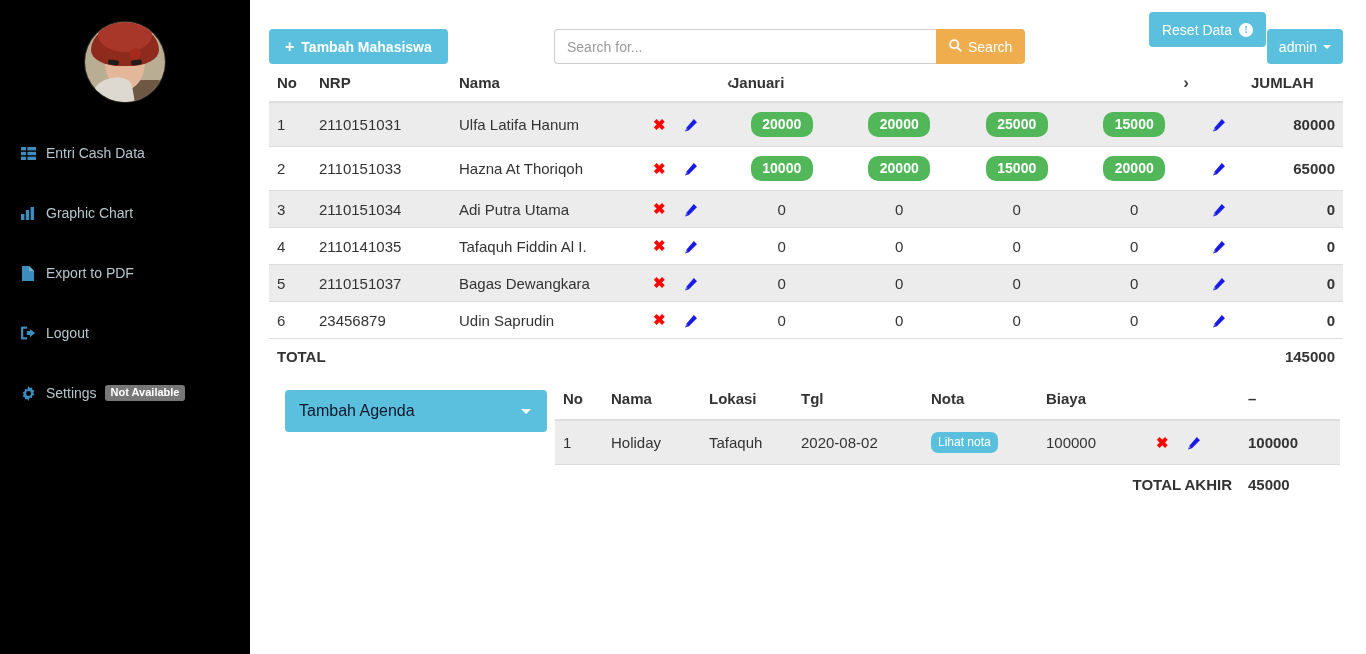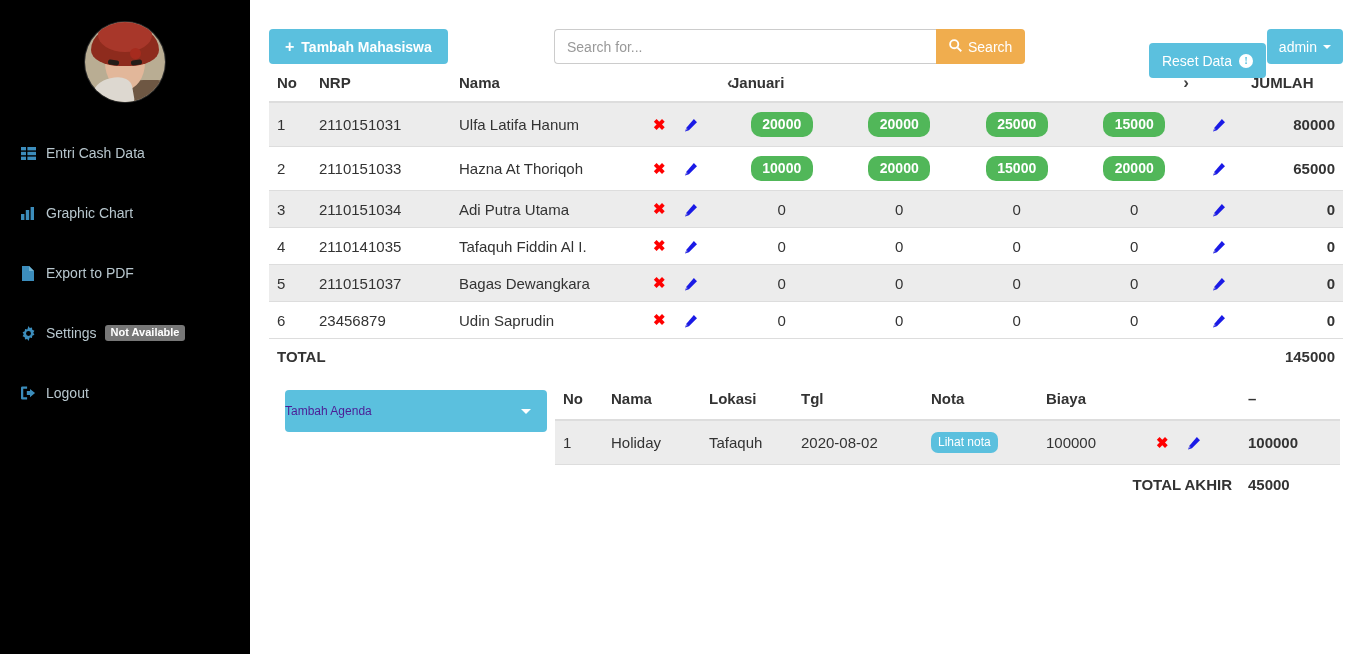--- a/index.html
+++ b/index.html
@@ -134,21 +134,21 @@
     outline: none; background: #fff;
   }
   .search-input::placeholder { color: #999; }
   .btn-search {
     height: 35px; padding: 0 13px;
     background: #f0ad4e; border-radius: 0 4px 4px 0;
     display: flex; align-items: center; gap: 6px;
     font-size: 14px;
   }
   .btn-reset {
-    position: absolute; right: 100px; top: 43px;
+    position: absolute; right: 100px; top: 12px;
     height: 35px; padding: 0 13px;
     background: #5bc0de;
     display: flex; align-items: center; gap: 7px;
   }
   .btn-admin {
     position: absolute; right: 23px; top: 29px;
     height: 35px; padding: 0 12px;
     background: #5bc0de;
     display: flex; align-items: center; gap: 6px; text-align: center;
   }
@@ -221,21 +221,21 @@
 
   
   .agenda {
     position: relative; padding: 0 23px 0 19px; margin-top: 6px;
   }
   .btn-agenda {
     position: absolute; left: 35px; top: 10px;
     width: 262px; height: 42px;
     background: #5bc0de; border-radius: 4px;
     display: flex; align-items: center;
-    padding: 0 0; color: #4c1d95; font-size: 12px;
+    padding: 0 14px; color: #0f172a; font-size: 16px;
     cursor: pointer;
   }
   .btn-agenda .caret2 {
     position: absolute; right: 16px; top: 19px;
     width: 0; height: 0;
     border-left: 5px solid transparent;
     border-right: 5px solid transparent;
     border-top: 5px solid #fff;
   }
   table.agenda-grid {
@@ -325,37 +325,37 @@
           <svg width="12" height="15" viewBox="0 0 12 15" fill="#3c8dbc">
             <path d="M0 0 h7 l5 5 v10 h-12 z"></path>
             <path d="M7 0 l5 5 h-5 z" fill="#6fb3d2"></path>
           </svg>
         </span>
         <span class="nav-label">Export to PDF</span>
       </div>
 
       <div class="nav-item">
         <span class="ico">
+          <svg width="15" height="14" viewBox="0 0 16 14" fill="#3c8dbc">
+            <path d="M0 1.5 a1.5 1.5 0 0 1 1.5-1.5 h5 v2.4 h-4.1 v9.2 h4.1 v2.4 h-5 a1.5 1.5 0 0 1-1.5-1.5 z"></path>
+            <path d="M9.6 2.6 v2.3 h-3.4 v4.2 h3.4 v2.3 l5.4-4.4 z"></path>
+          </svg>
+        </span>
+        <span class="nav-label">Logout</span>
+      </div>
+
+      <div class="nav-item">
+        <span class="ico">
           <svg width="15" height="15" viewBox="0 0 16 16" fill="#3c8dbc">
             <path d="M8 0 l1.3 2.1 2.4-.6.3 2.5 2.3 1-1.2 2.2 1.2 2.2-2.3 1-.3 2.5-2.4-.6L8 16 6.7 13.9l-2.4.6-.3-2.5-2.3-1 1.2-2.2L1.7 6.6l2.3-1 .3-2.5 2.4.6z"></path>
             <circle cx="8" cy="8" r="2.6" fill="#000"></circle>
           </svg>
         </span>
         <span class="nav-label">Settings</span>
         <span class="badge-na">Not Available</span>
-      </div>
-
-      <div class="nav-item">
-        <span class="ico">
-          <svg width="15" height="14" viewBox="0 0 16 14" fill="#3c8dbc">
-            <path d="M0 1.5 a1.5 1.5 0 0 1 1.5-1.5 h5 v2.4 h-4.1 v9.2 h4.1 v2.4 h-5 a1.5 1.5 0 0 1-1.5-1.5 z"></path>
-            <path d="M9.6 2.6 v2.3 h-3.4 v4.2 h3.4 v2.3 l5.4-4.4 z"></path>
-          </svg>
-        </span>
-        <span class="nav-label">Logout</span>
       </div>
 
     </nav>
   </aside>
 
   <main class="content">
 
     <div class="toolbar">
       <button class="btn btn-add">
         <span class="plus">+</span>

